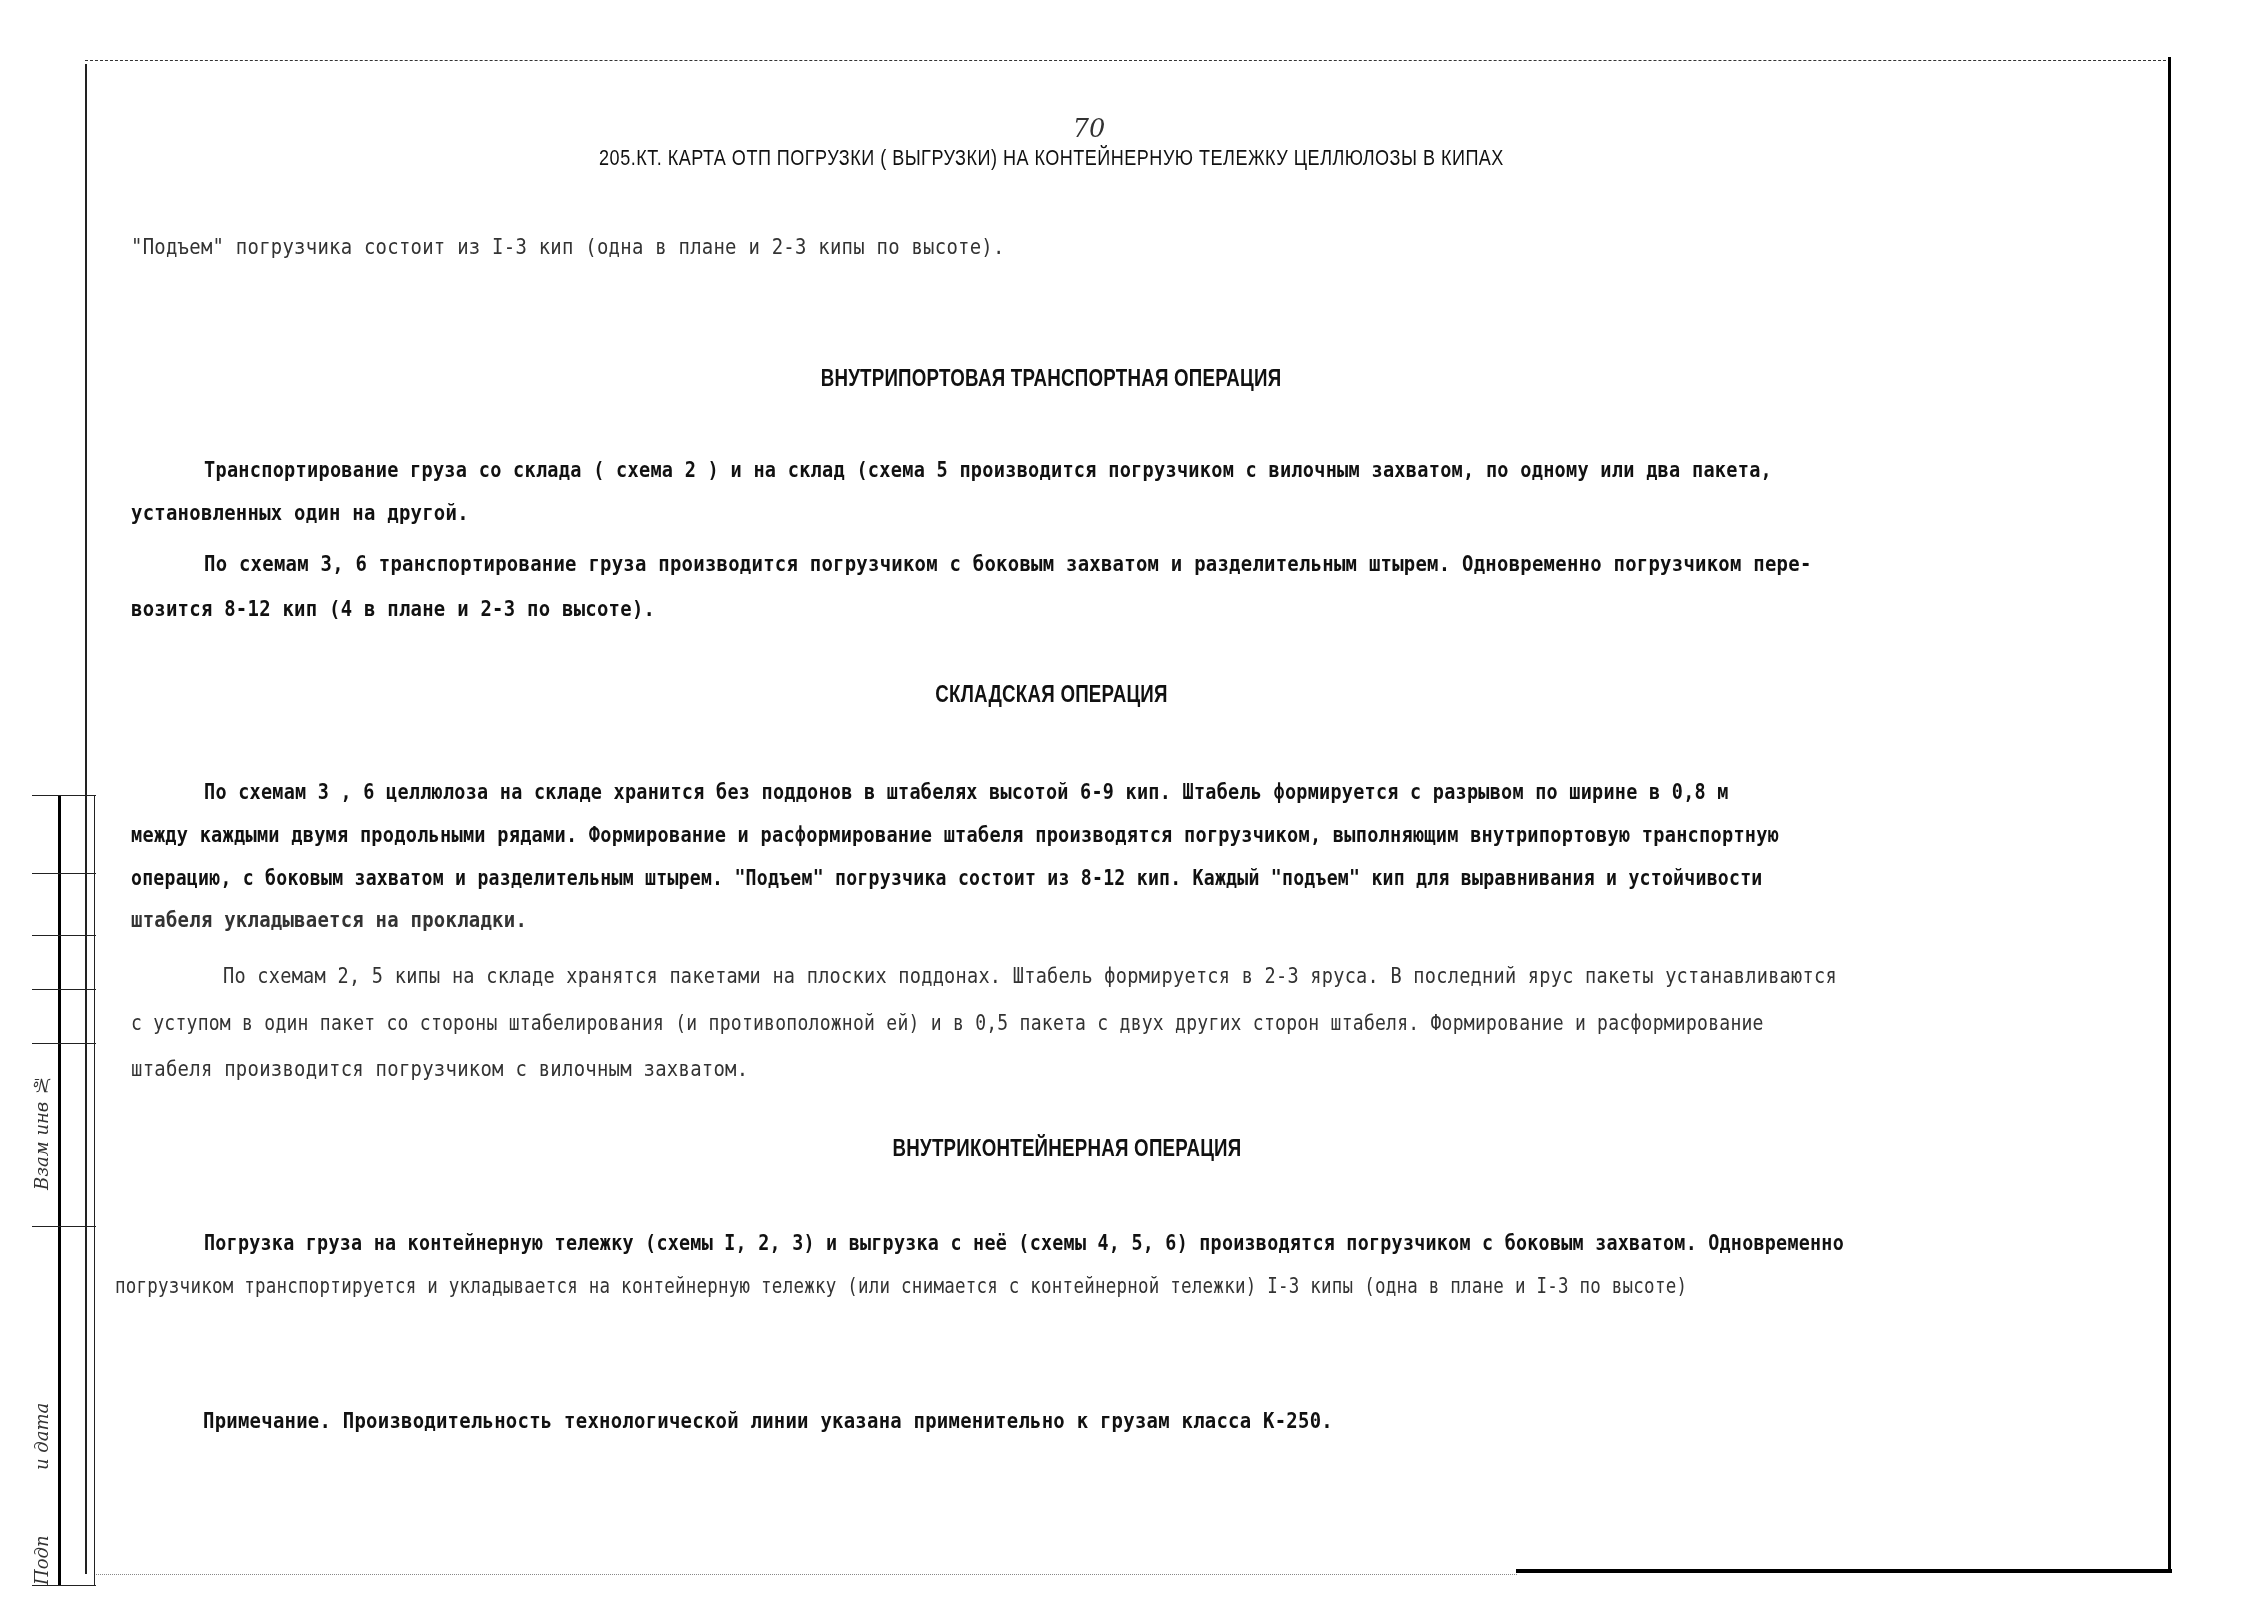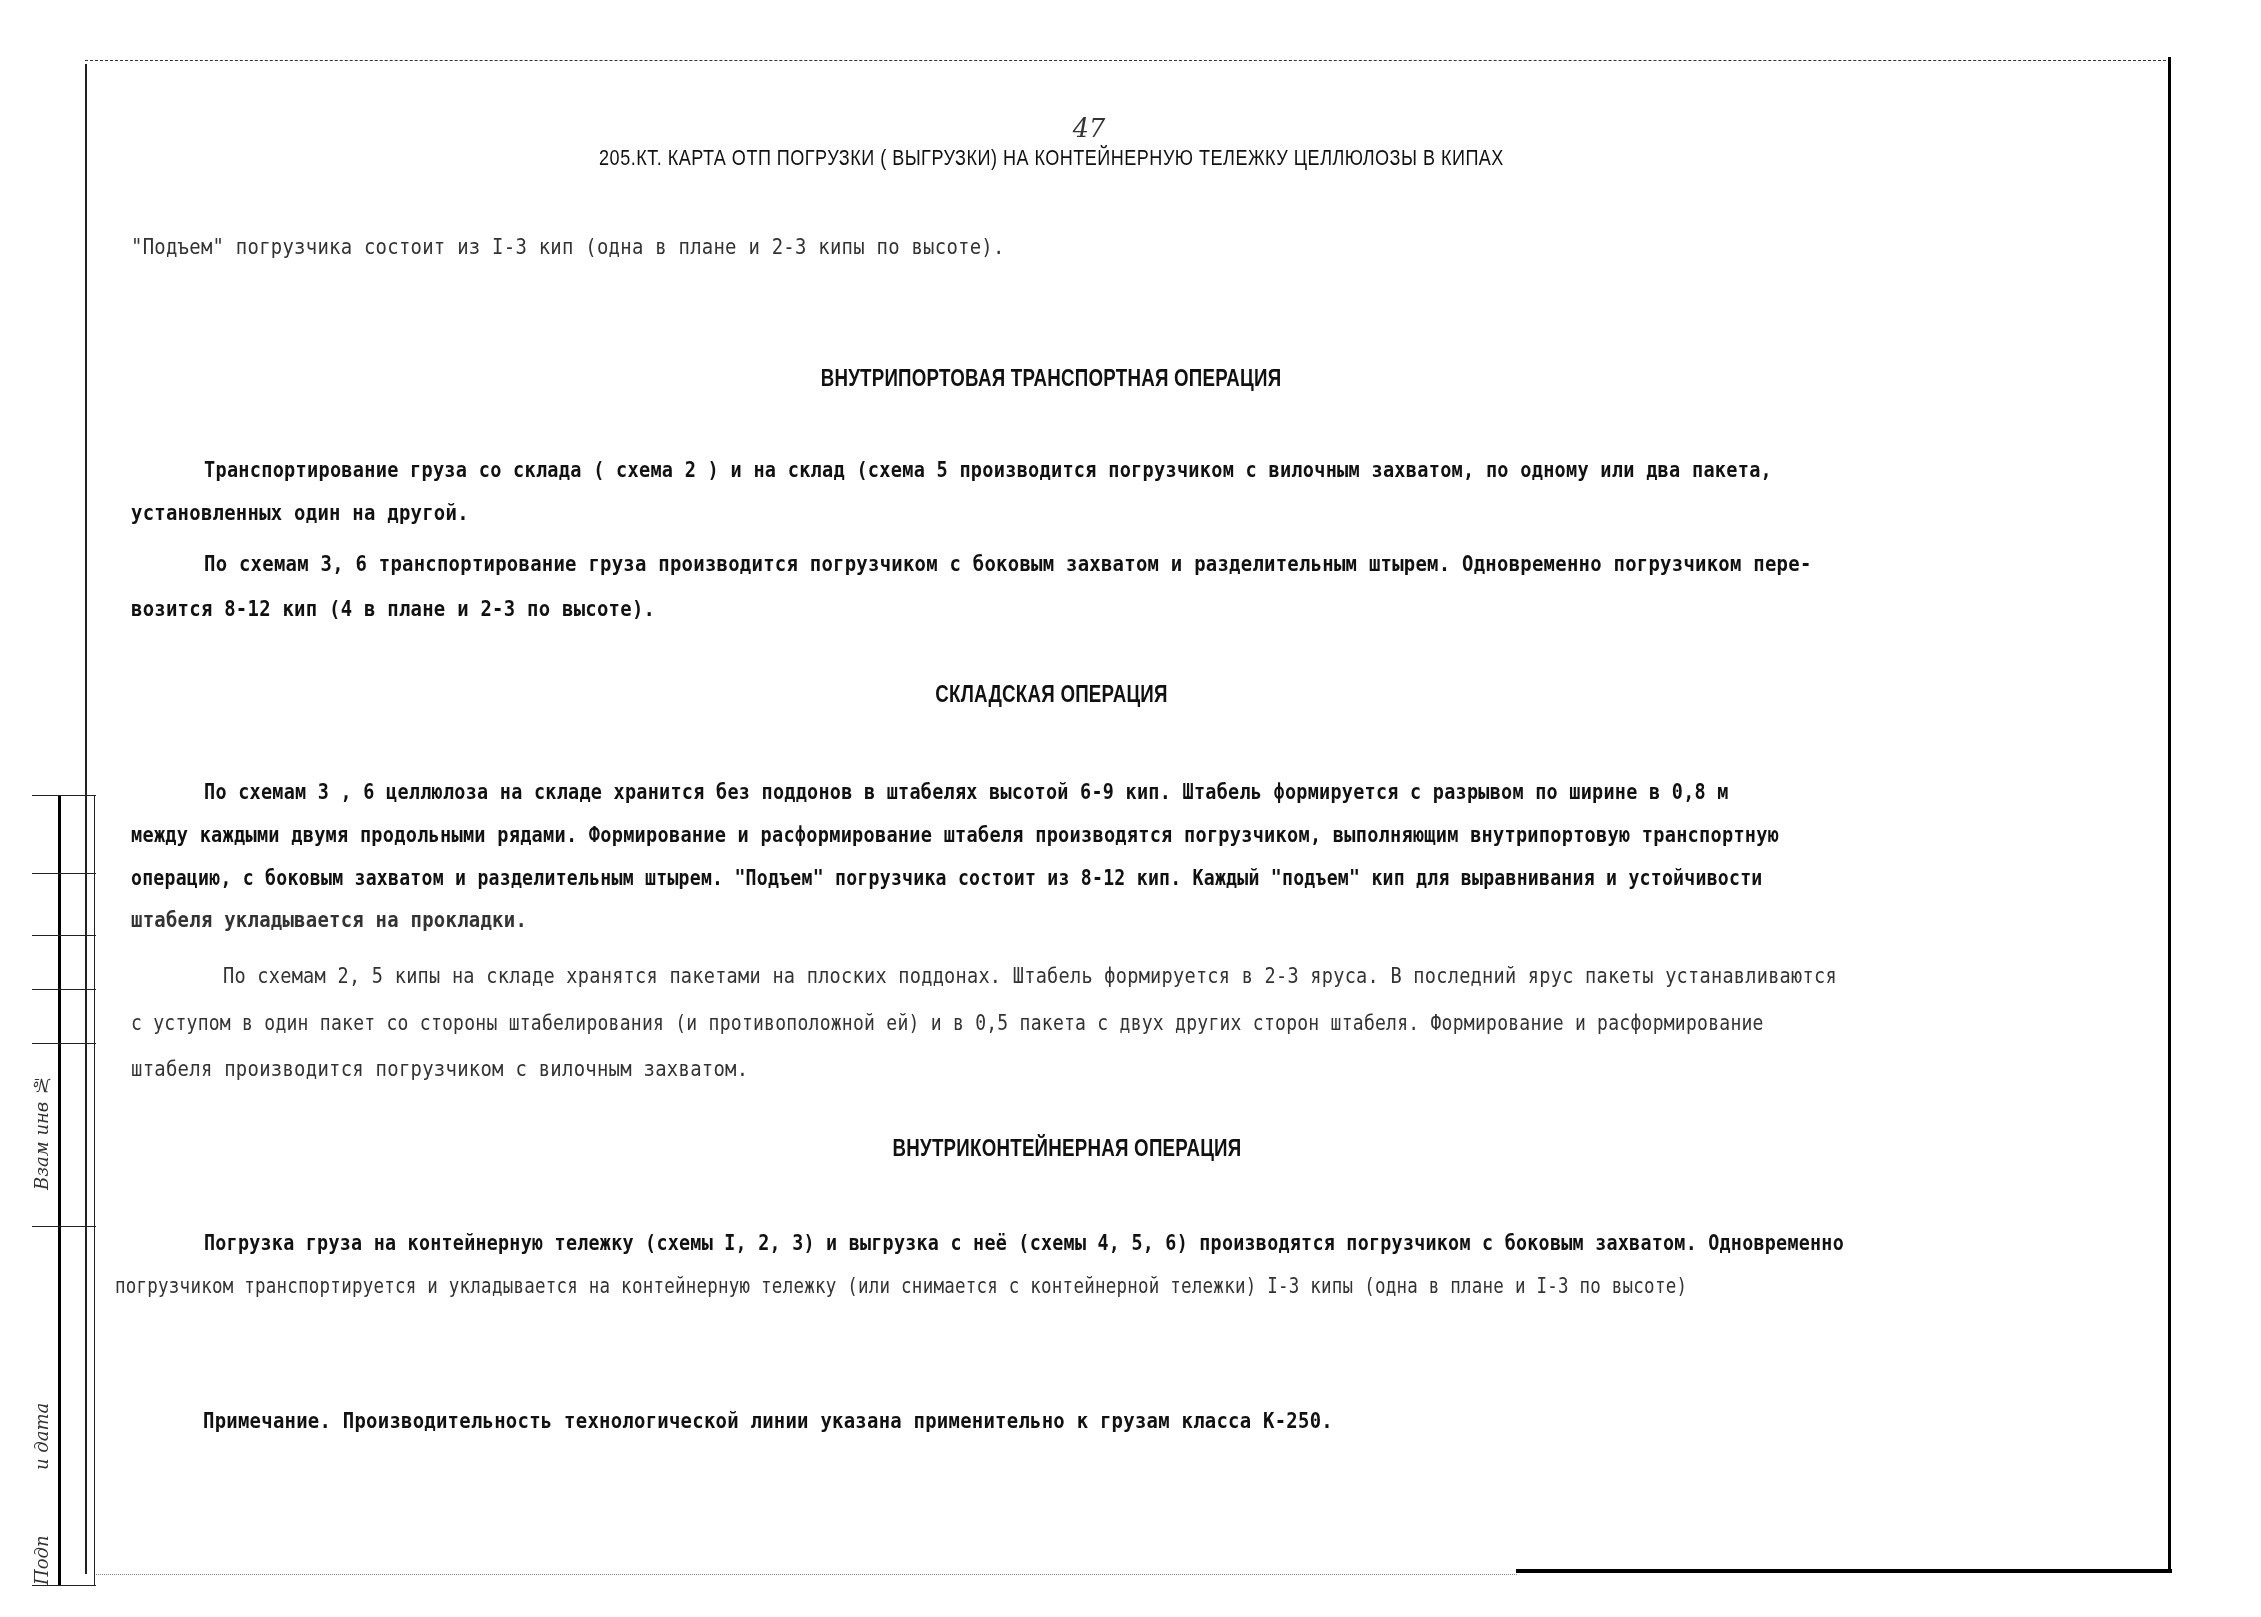--- a/index.html
+++ b/index.html
@@ -84,21 +84,21 @@
   <div class="row-line" style="top:140px"></div>
   <div class="row-line" style="top:194px"></div>
   <div class="row-line" style="top:248px"></div>
   <div class="row-line" style="top:431px"></div>
   <div class="row-line" style="top:790px"></div>
   <div class="stamp-text" style="top:694px;height:96px">Подп</div>
   <div class="stamp-text" style="top:446px;height:229px">и дата</div>
   <div class="stamp-text" style="top:204px;height:191px">Взам инв №</div>
 </div>
 
-<div class="page-number">47</div>
+<div class="page-number">70</div>
 <div class="doc-title">205.КТ. КАРТА ОТП ПОГРУЗКИ ( ВЫГРУЗКИ) НА КОНТЕЙНЕРНУЮ ТЕЛЕЖКУ ЦЕЛЛЮЛОЗЫ В КИПАХ</div>
 
 <div class="line light" style="left:131px;top:234px;transform:scaleX(0.86)">"Подъем" погрузчика состоит из I-3 кип (одна в плане и 2-3 кипы по высоте).</div>
 
 <div class="section-heading" style="left:573px;top:364px;width:956px">ВНУТРИПОРТОВАЯ ТРАНСПОРТНАЯ ОПЕРАЦИЯ</div>
 <div class="line bold" style="left:204px;top:457px;transform:scaleX(0.845)">Транспортирование груза со склада ( схема 2 ) и на склад (схема 5  производится погрузчиком с вилочным захватом, по одному или два пакета,</div>
 <div class="line bold" style="left:131px;top:500px;transform:scaleX(0.86)">установленных один на другой.</div>
 <div class="line bold" style="left:204px;top:551px;transform:scaleX(0.86)">По схемам 3,  6 транспортирование груза производится погрузчиком с боковым захватом и разделительным штырем.  Одновременно погрузчиком пере-</div>
 <div class="line bold" style="left:131px;top:596px;transform:scaleX(0.86)">возится 8-12 кип (4 в плане и 2-3 по высоте).</div>
 

